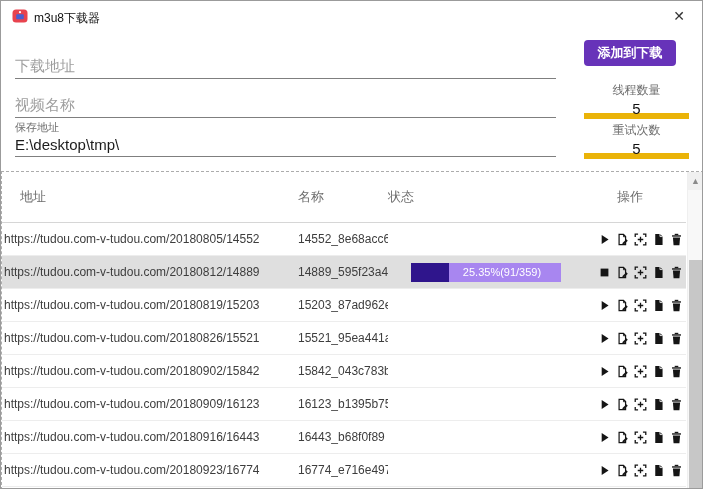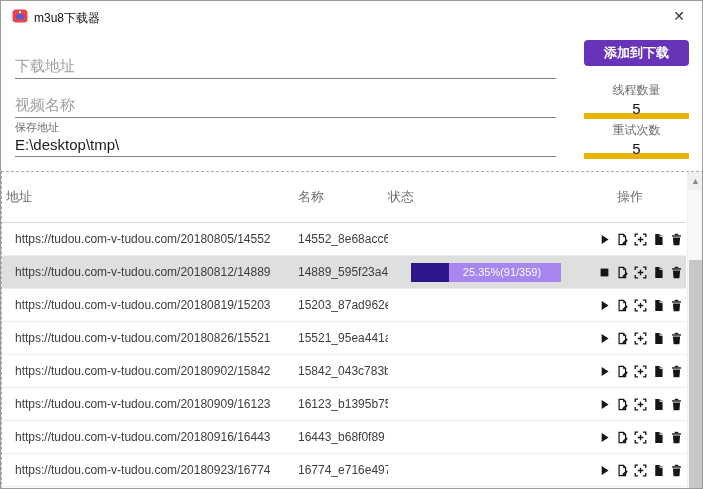--- a/index.html
+++ b/index.html
@@ -28,21 +28,21 @@
     font-size:15px; color:#1c1c1c; background:transparent; padding:0;
     font-family:inherit;
   }
   .text-input::placeholder { color:#9e9e9e; opacity:1; }
   #dl-input { top:52px; }
   #vn-input { top:91px; }
   .save-label { position:absolute; left:14px; top:119px; font-size:11px; color:#6d6d6d; }
   #sp-input { top:131px; height:25px; }
 
   .add-btn {
-    position:absolute; left:583px; top:39px; width:105px; height:26px;
+    position:absolute; left:583px; top:39px; width:92px; height:26px;
     background:#6733b9; color:#fff; border:none; border-radius:4px;
     font-size:13px; font-weight:bold; cursor:pointer; font-family:inherit;
   }
   .num-field {
     position:absolute; left:583px; width:105px; height:37px;
     border-bottom:6px solid #eab308; text-align:center;
   }
   .num-field .nf-label { font-size:12px; color:#6d6d6d; display:block; }
   .num-field .nf-value { font-size:15px; color:#111; display:block; margin-top:1px; }
   #thread-field { top:81px; }
@@ -51,30 +51,30 @@
   
   .dl-table {
     position:absolute; left:0; top:170px; width:703px; height:319px;
     border:1px dashed #acacac; background:#fff;
   }
   .thead {
     position:absolute; left:0; right:17px; top:0; height:51px;
     display:grid; grid-template-columns:296px 90px 207px 1fr; align-items:center;
     border-bottom:1px solid #d6d6d6; color:#6d6d6d; font-size:13px;
   }
-  .thead .h-url  { padding-left:4px; }
+  .thead .h-url  { padding-left:18px; }
   .thead .h-ops  { padding-left:22px; }
   .tbody { position:absolute; left:0; right:17px; top:51px; bottom:0; overflow:hidden; }
   .trow {
     height:33px; display:grid; grid-template-columns:296px 90px 207px 1fr;
     align-items:center; border-bottom:1px solid #ededed;
     font-size:12px; color:#3d3d3d; cursor:default;
   }
   .trow.highlight { background:#dfdfdf; }
-  .cell.url  { padding-left:13px; white-space:nowrap; overflow:hidden; }
+  .cell.url  { padding-left:2px; white-space:nowrap; overflow:hidden; }
   .cell.name { white-space:nowrap; overflow:hidden; }
   .cell.status { position:relative; height:100%; }
   .progress {
     position:absolute; left:23px; top:7px; width:150px; height:19px;
     background:#a886f0; overflow:hidden;
   }
   .progress-fill { position:absolute; left:0; top:0; bottom:0; background:#2f158c; }
   .progress-label {
     position:absolute; left:16px; top:0; width:100%; height:100%;
     color:#fff; font-size:11px; line-height:19px; text-align:center;

